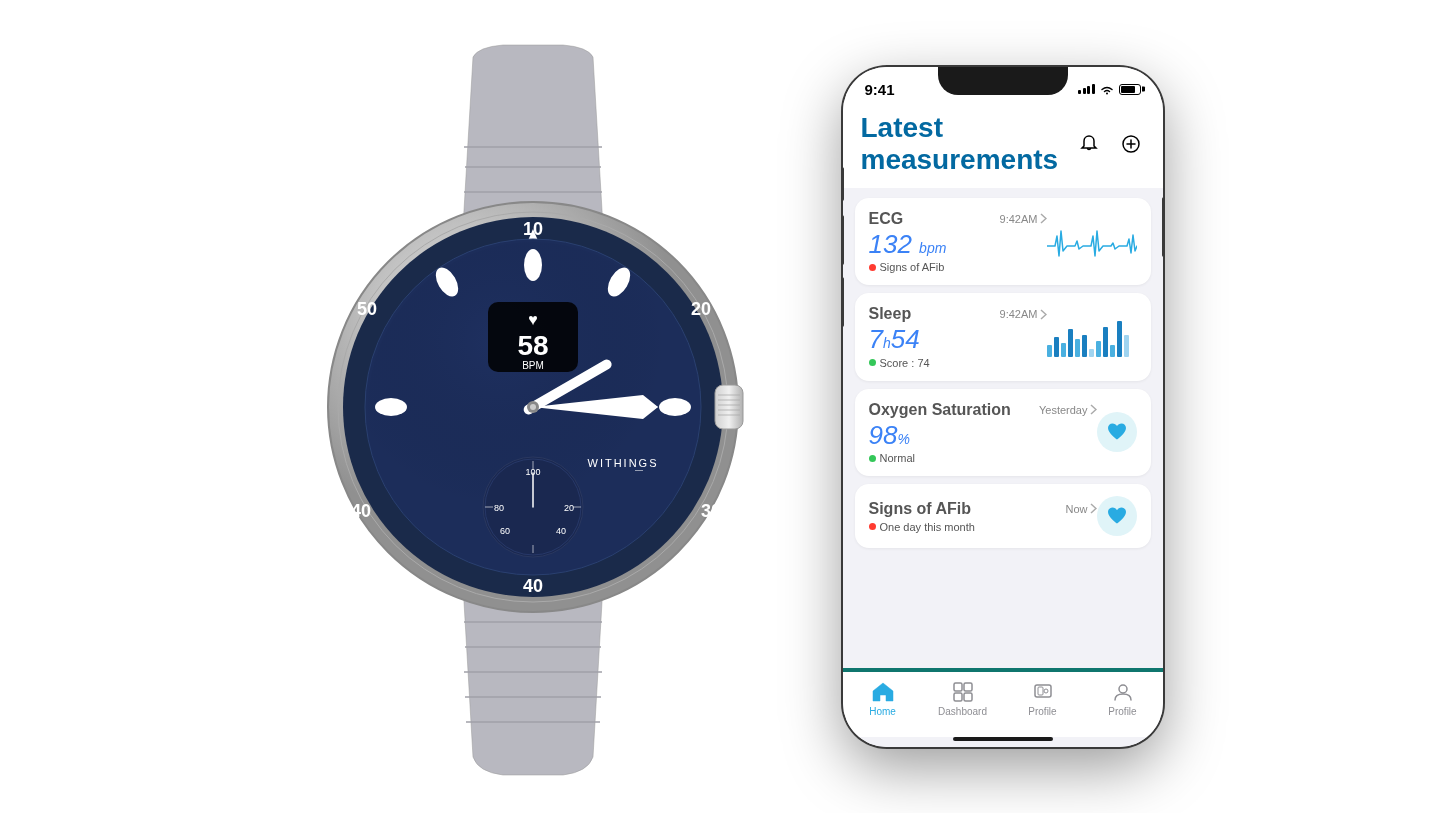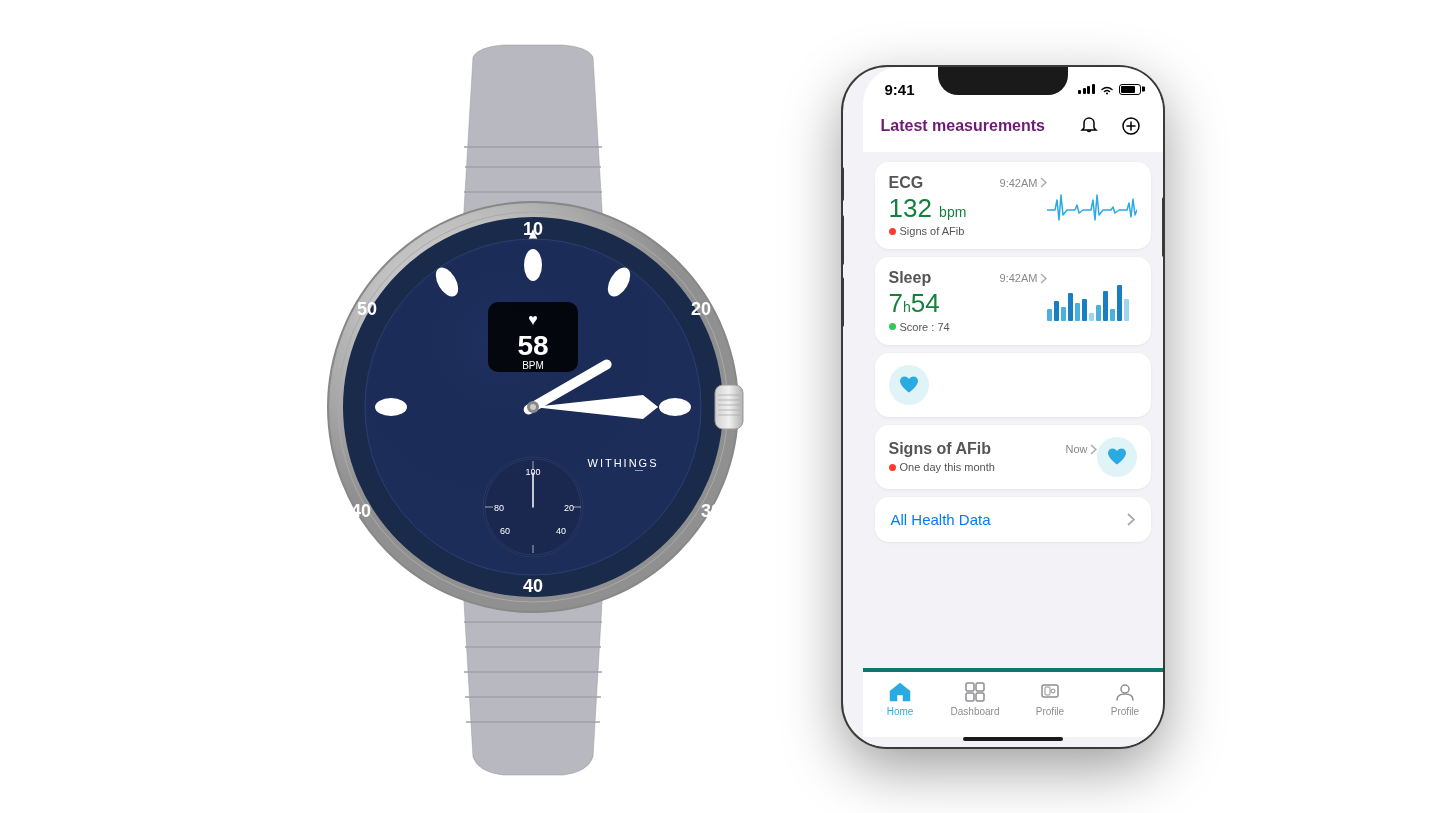--- a/index.html
+++ b/index.html
@@ -104,21 +104,20 @@
       border-radius: 2px;
     }
 
     .phone-screen {
       flex: 1;
       background: #f2f2f7;
       border-radius: 12px;
       overflow: hidden;
       display: flex;
       flex-direction: column;
-      padding-left: 20px;
     }
 
     
     .status-bar {
       background: #ffffff;
       padding: 14px 22px 6px 22px;
       display: flex;
       align-items: center;
       justify-content: space-between;
       border-radius: 42px 42px 0 0;
@@ -173,23 +172,23 @@
 
     
     .app-header {
       background: #ffffff;
       padding: 8px 18px 12px 18px;
       display: flex;
       align-items: center;
       justify-content: space-between;
     }
     .app-title {
-      font-size: 16px;
+      font-size: 28px;
       font-weight: 700;
-      color: #701a75;
+      color: #0369a1;
     }
     .header-icons {
       display: flex;
       align-items: center;
       gap: 14px;
     }
     .header-icon-btn {
       width: 28px;
       height: 28px;
       display: flex;
@@ -234,22 +233,23 @@
     .card-time {
       font-size: 11px;
       color: #888;
       display: flex;
       align-items: center;
       gap: 2px;
     }
     .card-value {
       font-size: 26px;
       font-weight: 300;
-      color: #15803d;
+      color: #3b82f6;
       line-height: 1.1;
+      font-style: italic;
     }
     .card-value span {
       font-size: 14px;
       font-weight: 400;
     }
     .card-sub {
       display: flex;
       align-items: center;
       gap: 4px;
       margin-top: 3px;
@@ -580,20 +580,35 @@
             <div class="sleep-bar" style="width:5px;height:8px;background:#a0d4f0;"></div>
             <div class="sleep-bar" style="width:5px;height:16px;background:#4ab0e0;"></div>
             <div class="sleep-bar" style="width:5px;height:30px;background:#1a7fc0;"></div>
             <div class="sleep-bar" style="width:5px;height:12px;background:#4ab0e0;"></div>
             <div class="sleep-bar" style="width:5px;height:36px;background:#1a7fc0;"></div>
             <div class="sleep-bar" style="width:5px;height:22px;background:#a0d4f0;"></div>
           </div>
         </div>
 
         <div class="measurement-card">
+          <div class="card-left">
+            <div class="card-label-row">
+              <span class="card-label">Oxygen Saturation</span>
+              <span class="card-time">Yesterday
+                <svg width="7" height="11" viewBox="0 0 7 11">
+                  <polyline points="1,1 6,5.5 1,10" fill="none" stroke="#aaa" stroke-width="1.5"></polyline>
+                </svg>
+              </span>
+            </div>
+            <div class="card-value">98<span>%</span></div>
+            <div class="card-sub">
+              <div class="dot dot-green"></div>
+              <span class="card-sub-text">Normal</span>
+            </div>
+          </div>
           <div class="heart-circle">
             <svg width="22" height="20" viewBox="0 0 22 20">
               <path d="M11 17.5 C11 17.5 2 11.5 2 6 C2 3.5 4 1.5 6.5 1.5 C8.5 1.5 10 2.8 11 4 C12 2.8 13.5 1.5 15.5 1.5 C18 1.5 20 3.5 20 6 C20 11.5 11 17.5 11 17.5Z" fill="#29abe2"></path>
             </svg>
           </div>
         </div>
 
         <div class="measurement-card">
           <div class="card-left">
             <div class="card-label-row">
@@ -609,26 +624,20 @@
               <span class="card-sub-text">One day this month</span>
             </div>
           </div>
           <div class="heart-circle">
             <svg width="22" height="20" viewBox="0 0 22 20">
               <path d="M11 17.5 C11 17.5 2 11.5 2 6 C2 3.5 4 1.5 6.5 1.5 C8.5 1.5 10 2.8 11 4 C12 2.8 13.5 1.5 15.5 1.5 C18 1.5 20 3.5 20 6 C20 11.5 11 17.5 11 17.5Z" fill="#29abe2"></path>
             </svg>
           </div>
         </div>
 
-        <div class="all-health-row">
-          <span class="all-health-label">All Health Data</span>
-          <svg width="8" height="13" viewBox="0 0 8 13">
-            <polyline points="1,1 7,6.5 1,12" fill="none" stroke="#aaa" stroke-width="1.8"></polyline>
-          </svg>
-        </div>
 
       </div>
 
       <div class="tab-bar">
 
         <div class="tab-item">
           <div class="tab-icon">
             <svg width="22" height="20" viewBox="0 0 22 20">
               <path d="M1 9 L11 1 L21 9 V19 H14 V13 H8 V19 H1 Z" fill="#29abe2" stroke="#29abe2" stroke-width="0.5" stroke-linejoin="round"></path>
             </svg>

